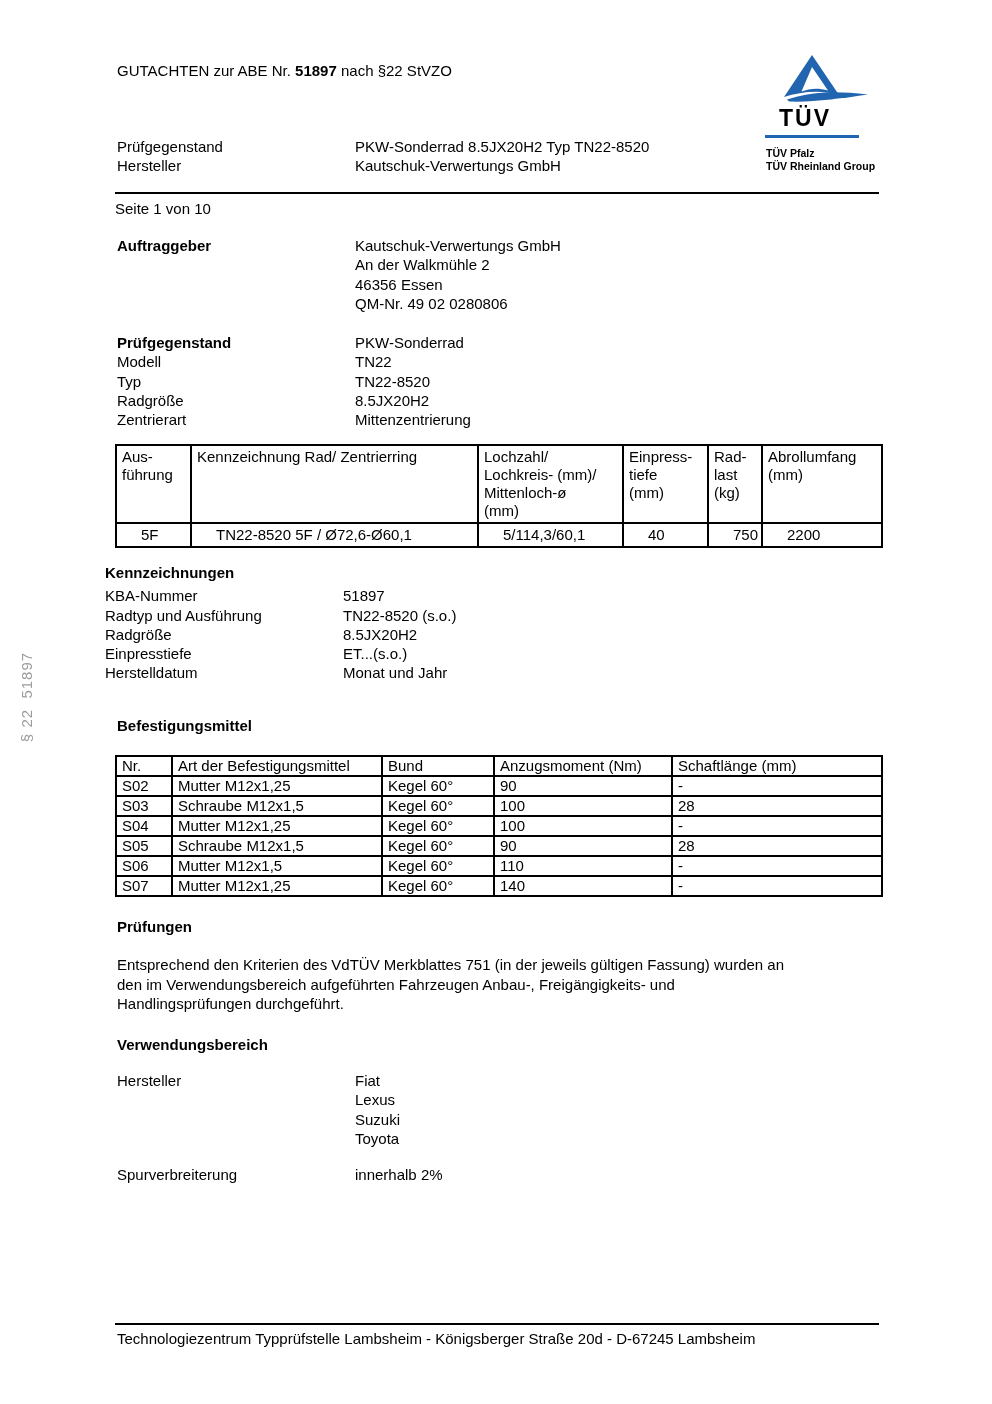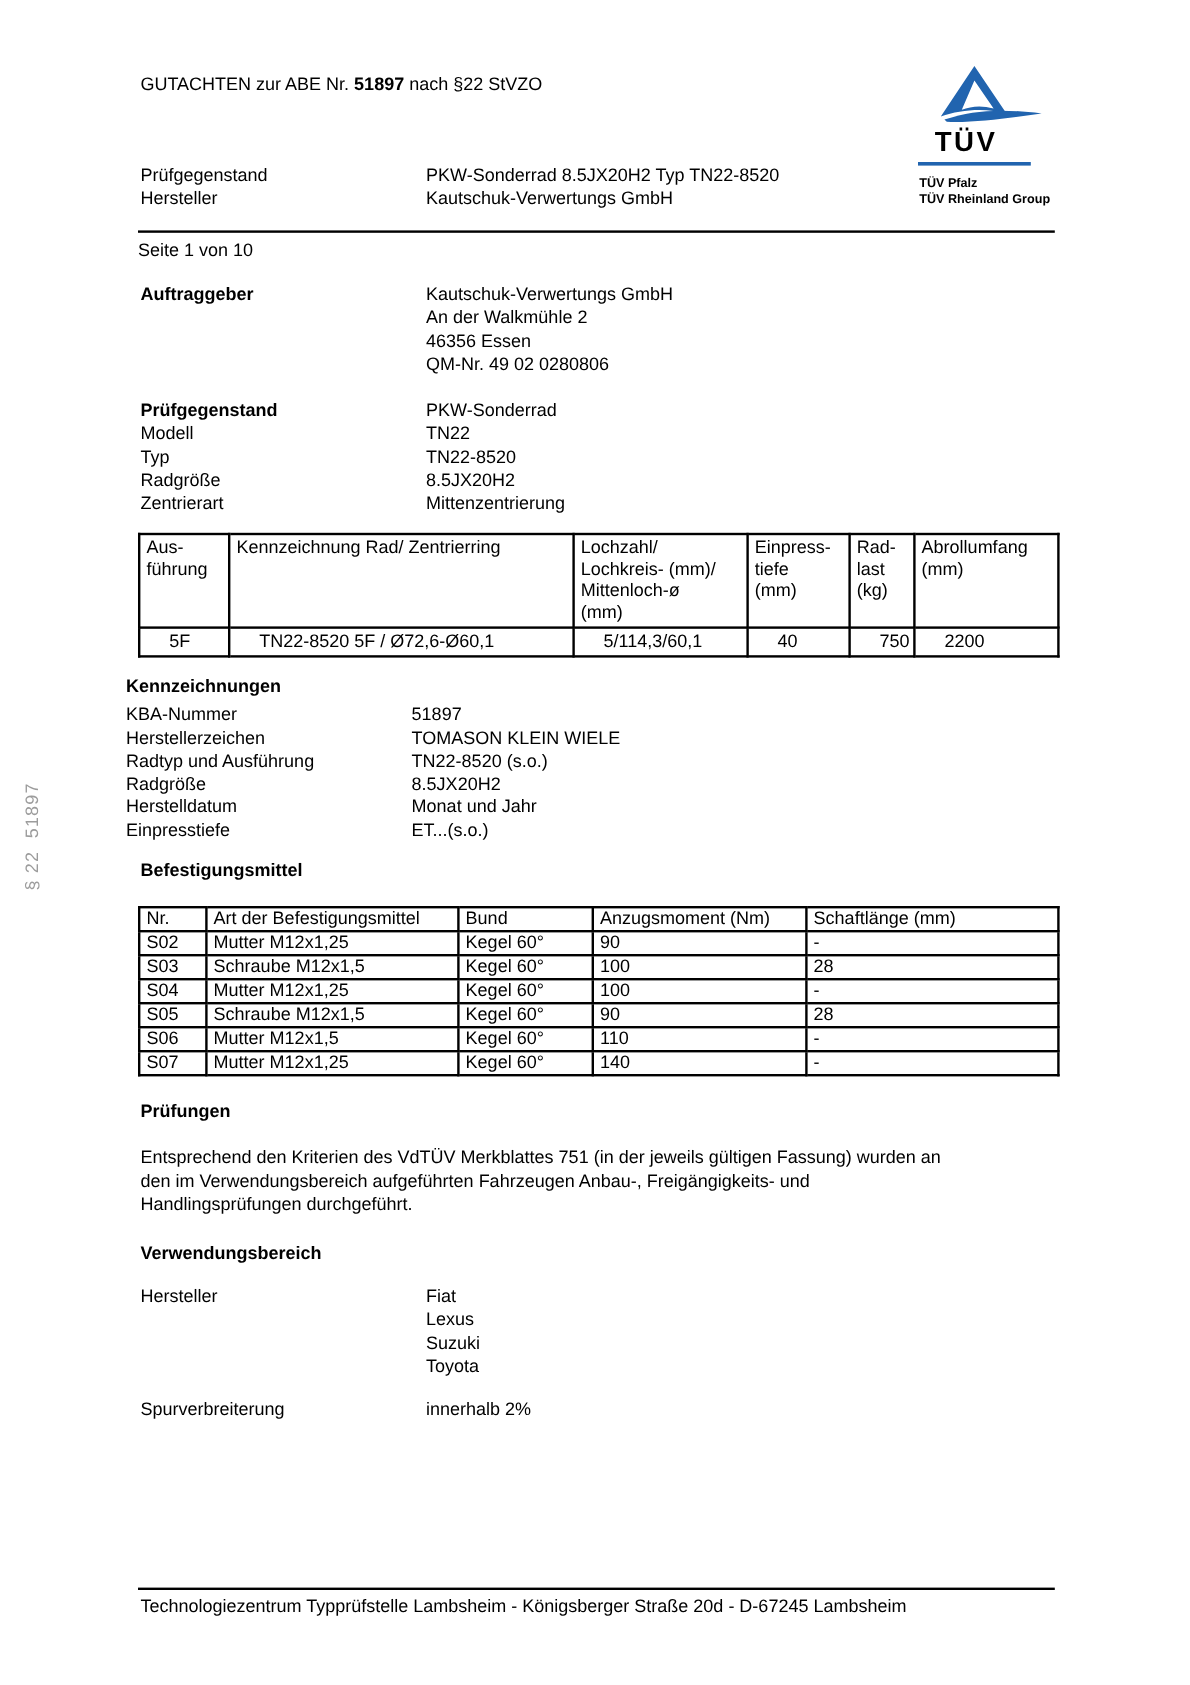--- a/index.html
+++ b/index.html
@@ -159,38 +159,34 @@
   </tbody>
     </table>
 
   <div class="abs" style="left:105px;top:563px;">
     <div class="b" style="margin-bottom:4px;">Kennzeichnungen</div>
     <div class="row">
       <div class="lbl">KBA-Nummer</div>
       <div>51897</div>
     </div>
     <div class="row">
-      <div class="lbl">Herstellerzeichen</div>
-      <div>TOMASON KLEIN WIELE</div>
-    </div>
-    <div class="row">
       <div class="lbl">Radtyp und Ausführung</div>
       <div>TN22-8520 (s.o.)</div>
     </div>
     <div class="row">
       <div class="lbl">Radgröße</div>
       <div>8.5JX20H2</div>
     </div>
     <div class="row">
+      <div class="lbl">Einpresstiefe</div>
+      <div>ET...(s.o.)</div>
+    </div>
+    <div class="row">
       <div class="lbl">Herstelldatum</div>
       <div>Monat und Jahr</div>
-    </div>
-    <div class="row">
-      <div class="lbl">Einpresstiefe</div>
-      <div>ET...(s.o.)</div>
     </div>
   </div>
 
   <div class="abs b" style="left:117px;top:716px;">Befestigungsmittel</div>
 
   <table class="abs" id="table2">
     <colgroup>
       <col style="width:56px">
         <col style="width:210px">
         <col style="width:112px">

